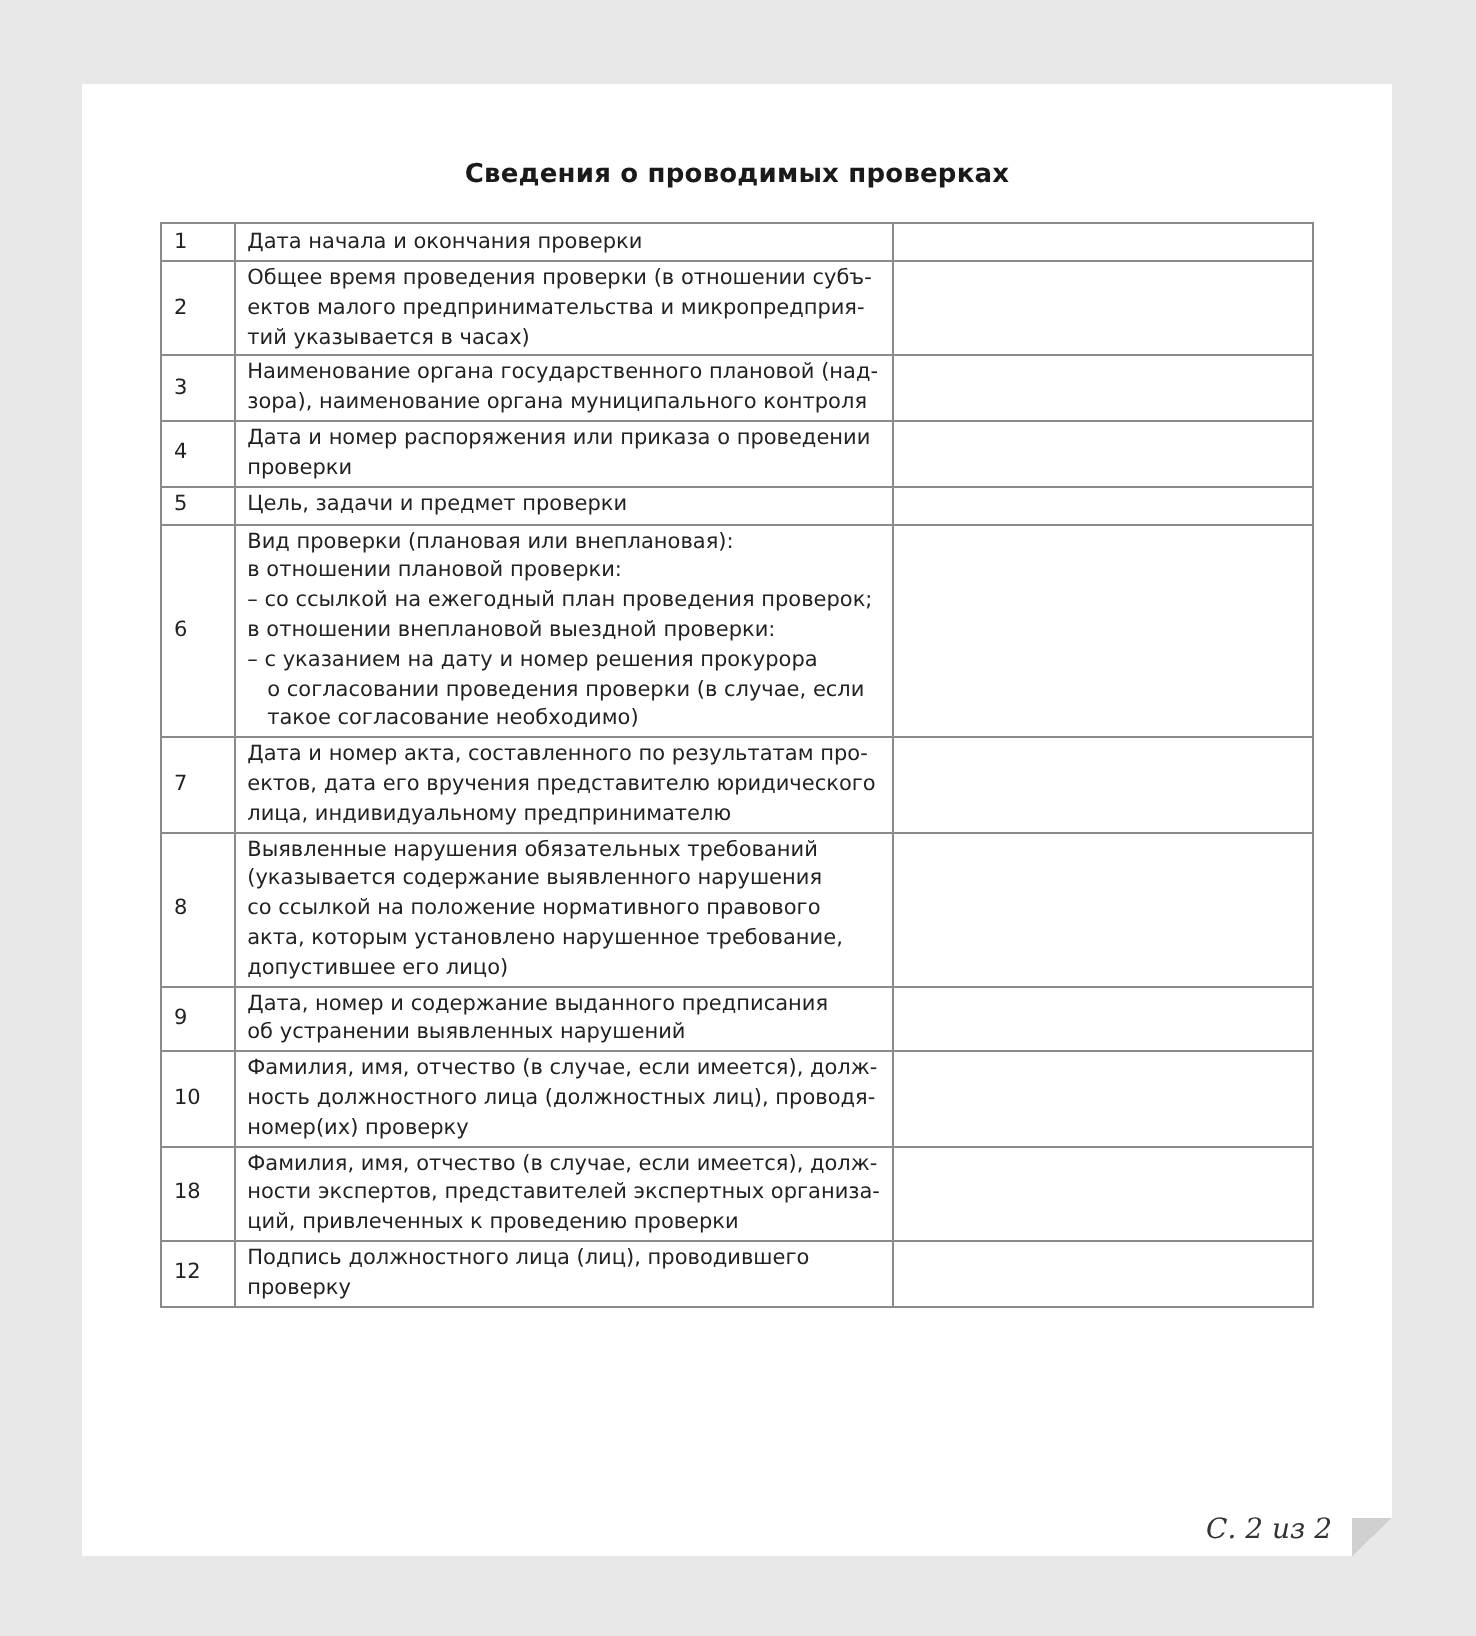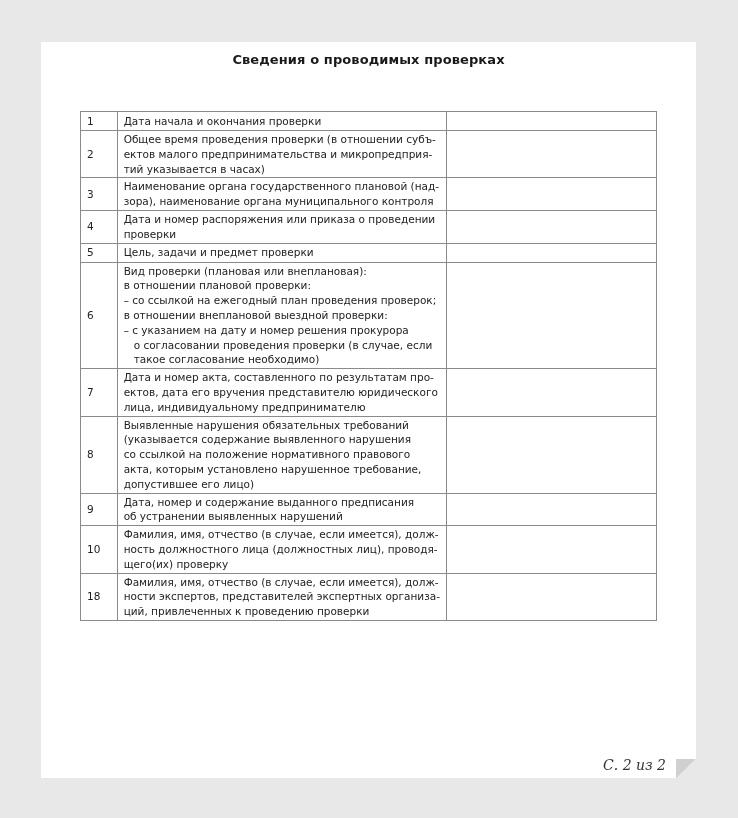--- a/index.html
+++ b/index.html
@@ -17,21 +17,21 @@
     background: #ffffff;
   }
   .fold-cut {
     position: absolute;
     left: 676px; top: 759px;
     width: 20px; height: 19px;
     background: linear-gradient(to bottom right, #d0d0d0 0%, #d0d0d0 50%, #e8e8e8 50%, #e8e8e8 100%);
   }
   .title {
     position: absolute;
-    left: 0; top: 10px; width: 655px;
+    left: 0; top: 38px; width: 655px;
     text-align: center;
     font-family: "DejaVu Sans", sans-serif;
     font-weight: bold;
     font-size: 13px;
     color: #1a1a1a;
     letter-spacing: 0.1px;
   }
   table.info {
     position: absolute;
     left: 39px; top: 69px;
@@ -147,31 +147,39 @@
             <span class="line">Дата, номер и содержание выданного предписания</span>
             <span class="line">об устранении выявленных нарушений</span>
           </td>
           <td class="val"></td>
         </tr>
         <tr style="height: 47px;">
           <td class="num">10</td>
           <td class="desc">
             <span class="line">Фамилия, имя, отчество (в случае, если имеется), долж-</span>
             <span class="line">ность должностного лица (должностных лиц), проводя-</span>
-            <span class="line">щего(их) проверку</span>
+            <span class="line">номер(их) проверку</span>
           </td>
           <td class="val"></td>
         </tr>
         <tr style="height: 47px;">
           <td class="num">18</td>
           <td class="desc">
             <span class="line">Фамилия, имя, отчество (в случае, если имеется), долж-</span>
             <span class="line">ности экспертов, представителей экспертных организа-</span>
             <span class="line">ций, привлеченных к проведению проверки</span>
           </td>
           <td class="val"></td>
         </tr>
+        <tr style="height: 32px;">
+          <td class="num">12</td>
+          <td class="desc">
+            <span class="line">Подпись должностного лица (лиц), проводившего</span>
+            <span class="line">проверку</span>
+          </td>
+          <td class="val"></td>
+        </tr>
       </tbody>
   </table>
 
   <div class="footer">С. 2 из 2</div>
 </div>
 <div class="fold-cut"></div>
 
 </body></html>

